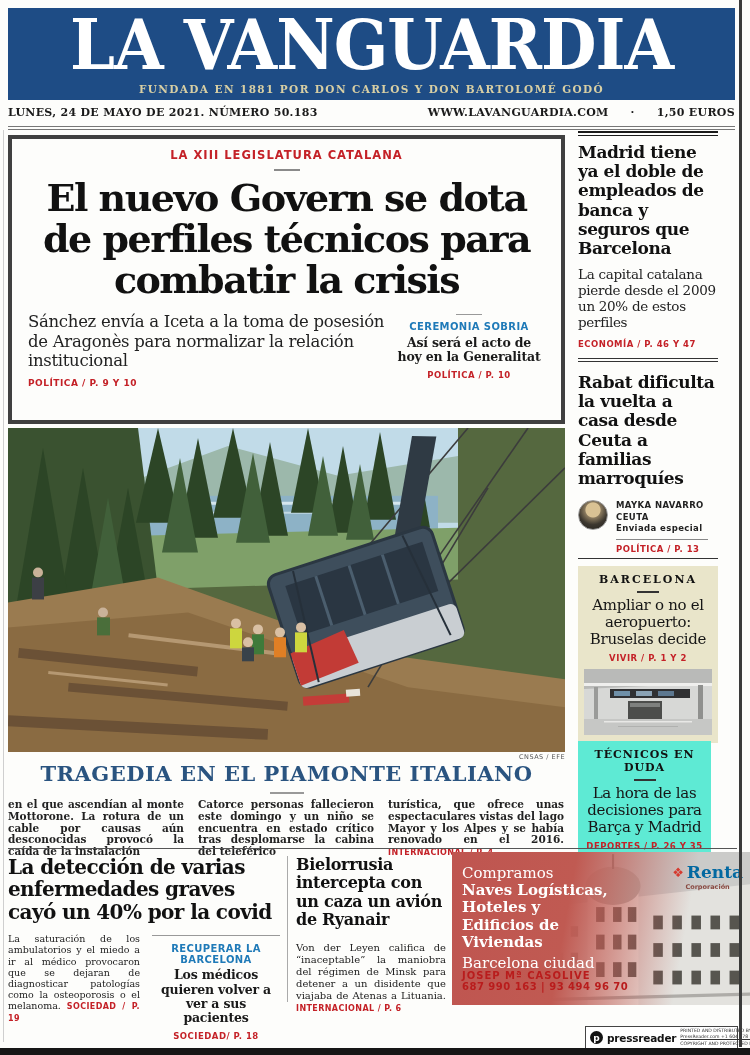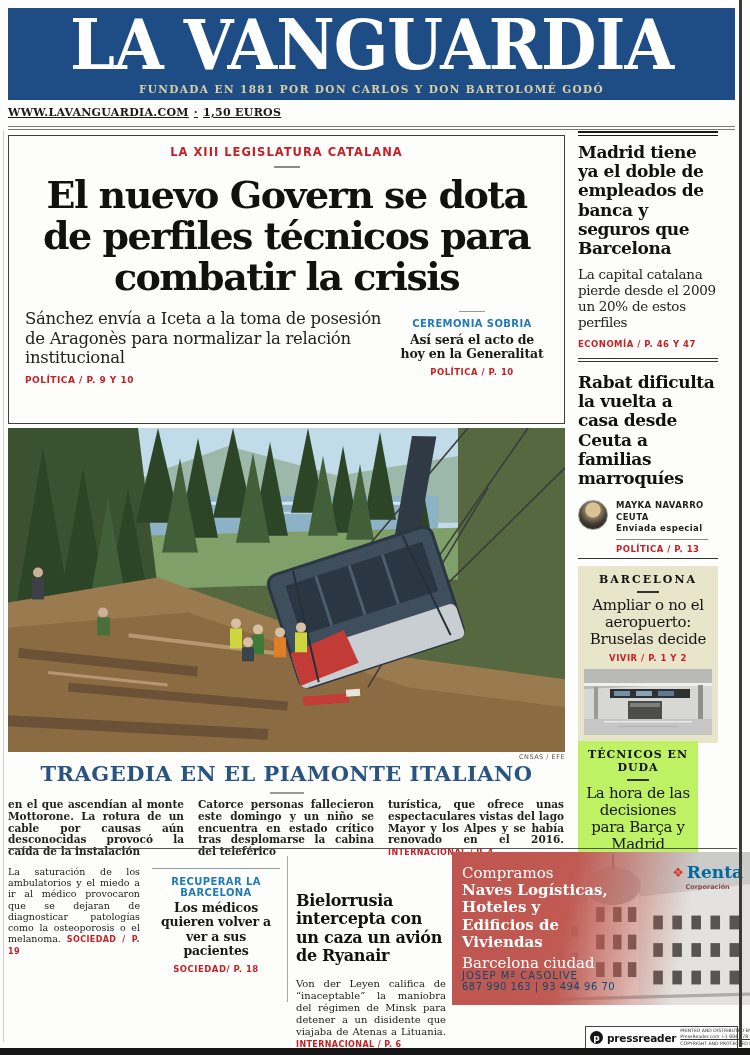--- a/index.html
+++ b/index.html
@@ -24,30 +24,30 @@
   }
   .mast-sub {
     margin-top:6px; color:#d8cfa4; font-weight:bold; font-size:10.5px;
     letter-spacing:1.4px;
   }
   .dateline {
     position:absolute; left:8px; top:106px; width:727px;
     display:flex; justify-content:space-between; align-items:baseline;
     font-weight:bold; font-size:11px; letter-spacing:0.3px;
   }
-  .dateline .rt { display:flex; gap:5px; align-items:center;text-decoration:underline; }
+  .dateline .rt { display:flex; gap:22px; align-items:center; }
   .top-double-rule {
     position:absolute; left:8px; top:126px; width:727px; height:4px;
     border-top:1px solid #777; border-bottom:1px solid #777;
   }
 
   
   .lead-box {
     position:absolute; left:8px; top:135px; width:557px; height:289px;
-    border:1px solid #404040; text-align:center; padding-top:9px;
+    border:4px solid #404040; text-align:center; padding-top:9px;
   }
   .kicker-red {
     color:#c42127; font-family:"DejaVu Sans",sans-serif; font-weight:bold;
     font-size:11.5px; letter-spacing:1px;
   }
   .kicker-rule { width:26px; height:2px; background:#8a8a8a; margin:7px auto 6px; }
   .lead-headline {
     font-weight:bold; font-size:38px; line-height:1.08; letter-spacing:-1.5px;
     color:#111; padding:0 8px;
   }
@@ -80,21 +80,21 @@
     background:radial-gradient(circle at 50% 32%, #d9c294 0 30%, #8a7a5e 34%, #3c372f 62%, #23201b 100%);
     border:1px solid #999;
   }
   .byline-txt { font-family:"DejaVu Sans",sans-serif; font-weight:bold; font-size:8.5px; line-height:1.35; letter-spacing:0.4px; color:#222; }
   .byline-rule { width:92px; height:1px; background:#888; margin:4px 0 4px 38px; }
   .tint-box { text-align:center; padding:7px 6px 6px; }
   .tint-kicker { font-weight:bold; font-size:11px; letter-spacing:2px; color:#111; }
   .tint-rule { width:22px; height:2px; background:#333; margin:5px auto 4px; }
   .tint-title { font-size:15px; line-height:1.14; letter-spacing:-0.3px; color:#161616; }
   .box-barcelona { position:absolute; left:578px; top:566px; width:140px; background:#e9e5ca; }
-  .box-tecnicos  { position:absolute; left:578px; top:741px; width:120px; background:#bef264; }
+  .box-tecnicos  { position:absolute; left:578px; top:741px; width:133px; background:#5eead4; }
   .airport-photo { display:block; width:128px; height:66px; margin:6px auto 2px; }
 
   
   .main-photo { position:absolute; left:8px; top:428px; width:557px; height:324px; background:#5c6e48; }
   .main-photo svg { display:block; width:100%; height:100%; }
   .photo-credit {
     position:absolute; left:8px; top:753px; width:557px; text-align:right;
     font-family:"DejaVu Sans",sans-serif; font-size:6.5px; color:#555; letter-spacing:0.5px;
   }
   .caption-block { position:absolute; left:8px; top:761px; width:557px; text-align:center; }
@@ -112,36 +112,36 @@
   .bottom-rule { position:absolute; left:8px; top:848px; width:729px; border-top:1px solid #555; }
   .vdiv { position:absolute; left:287px; top:856px; height:146px; border-left:1px solid #aaa; }
   .story-covid { position:absolute; left:8px; top:856px; width:272px; }
   .covid-headline { font-weight:bold; font-size:20px; line-height:1.12; letter-spacing:-0.6px; color:#111; }
   .covid-sub { display:flex; gap:12px; margin-top:10px; }
   .covid-text { width:132px; font-size:9.5px; line-height:1.18; text-align:justify; color:#222; }
   .covid-text .red, .belarus-text .red { font-family:"DejaVu Sans",sans-serif; font-size:8px; font-weight:bold; letter-spacing:0.4px; }
   .covid-brief { width:128px; text-align:center; }
   .covid-brief .top-rule { width:128px; height:1px; background:#999; margin:2px auto 7px; }
   .covid-brief-title { font-weight:bold; font-size:12.5px; line-height:1.15; margin-top:3px; letter-spacing:-0.2px; }
-  .story-belarus { position:absolute; left:296px; top:892px; width:150px; }
+  .story-belarus { position:absolute; left:296px; top:856px; width:150px; }
   .belarus-headline { font-weight:bold; font-size:16px; line-height:1.15; letter-spacing:-0.3px; color:#111; }
   .belarus-text { margin-top:12px; font-size:10px; line-height:1.2; text-align:justify; color:#222; }
 
   
   .ad { position:absolute; left:452px; top:852px; width:303px; height:153px; overflow:hidden; }
   .ad svg { position:absolute; inset:0; }
   .ad-overlay {
     position:absolute; inset:0;
     background:linear-gradient(100deg, #bf5550 0%, #c05a52 38%, rgba(192,90,82,0.55) 55%, rgba(192,90,82,0) 75%);
   }
   .ad-text { position:absolute; left:10px; top:12px; color:#fff; font-family:"DejaVu Serif",serif; }
   .ad-l1 { font-size:15px; }
   .ad-l2 { font-weight:bold; font-size:15px; line-height:1.15; width:150px; }
   .ad-l3 { font-size:15px; margin-top:3px; }
-  .ad-contact { position:absolute; left:10px; top:118px; color:#0c4a6e; font-family:"DejaVu Sans",sans-serif; font-weight:normal; }
+  .ad-contact { position:absolute; left:10px; top:118px; color:#b91c1c; font-family:"DejaVu Sans",sans-serif; font-weight:bold; }
   .ad-name  { font-size:10px; letter-spacing:1px; }
   .ad-phone { font-size:10px; letter-spacing:0.5px; }
   .ad-brand { position:absolute; right:12px; top:10px; text-align:center; }
   .ad-brand-row { display:flex; align-items:center; gap:3px; justify-content:center; }
   .renta-icon { color:#d63a2f; font-size:13px; line-height:1; }
   .renta-name { color:#0369a1; font-weight:bold; font-size:17px; font-family:"DejaVu Serif",serif; }
   .renta-sub { color:#8a4a42; font-size:6.5px; font-family:"DejaVu Sans",sans-serif; font-weight:bold; margin-top:1px; }
 
   
   .pressreader {
@@ -164,20 +164,21 @@
 </head>
 <body>
 
 <div class="page">
 
   <div class="masthead">
     <div class="mast-title">LA VANGUARDIA</div>
     <div class="mast-sub">FUNDADA EN 1881 POR DON CARLOS Y DON BARTOLOMÉ GODÓ</div>
   </div>
   <div class="dateline">
+    <span>LUNES, 24 DE MAYO DE 2021. NÚMERO 50.183</span>
     <span class="rt">
       <span>WWW.LAVANGUARDIA.COM</span>
       <span>·</span>
       <span>1,50 EUROS</span>
     </span>
   </div>
   <div class="top-double-rule"></div>
 
   <div class="lead-box">
     <div class="kicker-red sans">LA XIII LEGISLATURA CATALANA</div>
@@ -343,20 +344,21 @@
     <div class="col">
       <span>turística, que ofrece unas espectaculares vistas del lago Mayor y los Alpes y se había renovado en el 2016.</span>
       <span class="red">INTERNACIONAL / P. 4</span>
     </div>
   </div>
 
   <div class="bottom-rule"></div>
   <div class="vdiv"></div>
 
   <div class="story-covid">
+    <div class="covid-headline">La detección de varias enfermedades graves cayó un 40% por la covid</div>
     <div class="covid-sub">
       <div class="covid-text">
         <span>La saturación de los ambulatorios y el miedo a ir al médico provocaron que se dejaran de diagnosticar patologías como la osteoporosis o el melanoma.</span>
         <span class="red">SOCIEDAD / P. 19</span>
       </div>
       <div class="covid-brief">
         <div class="top-rule"></div>
         <div class="kicker-blue">RECUPERAR LA BARCELONA</div>
         <div class="covid-brief-title">Los médicos quieren volver a ver a sus pacientes</div>
         <div class="small-section red">SOCIEDAD/ P. 18</div>

